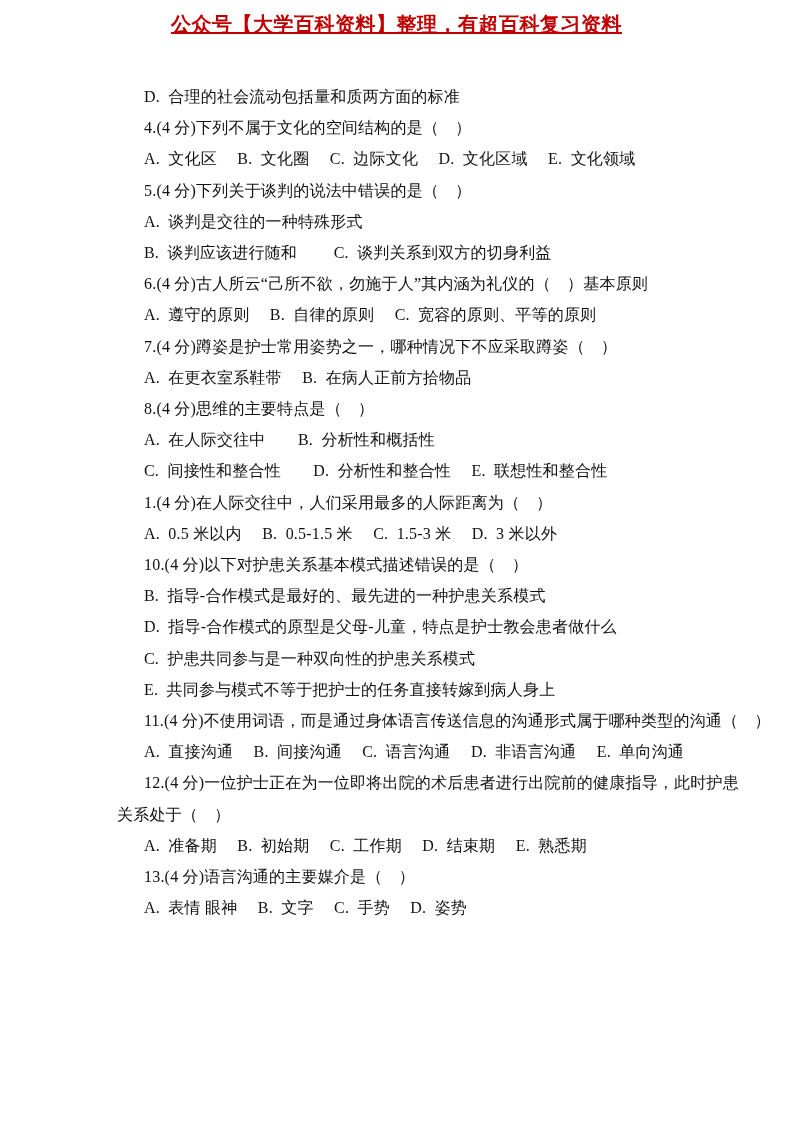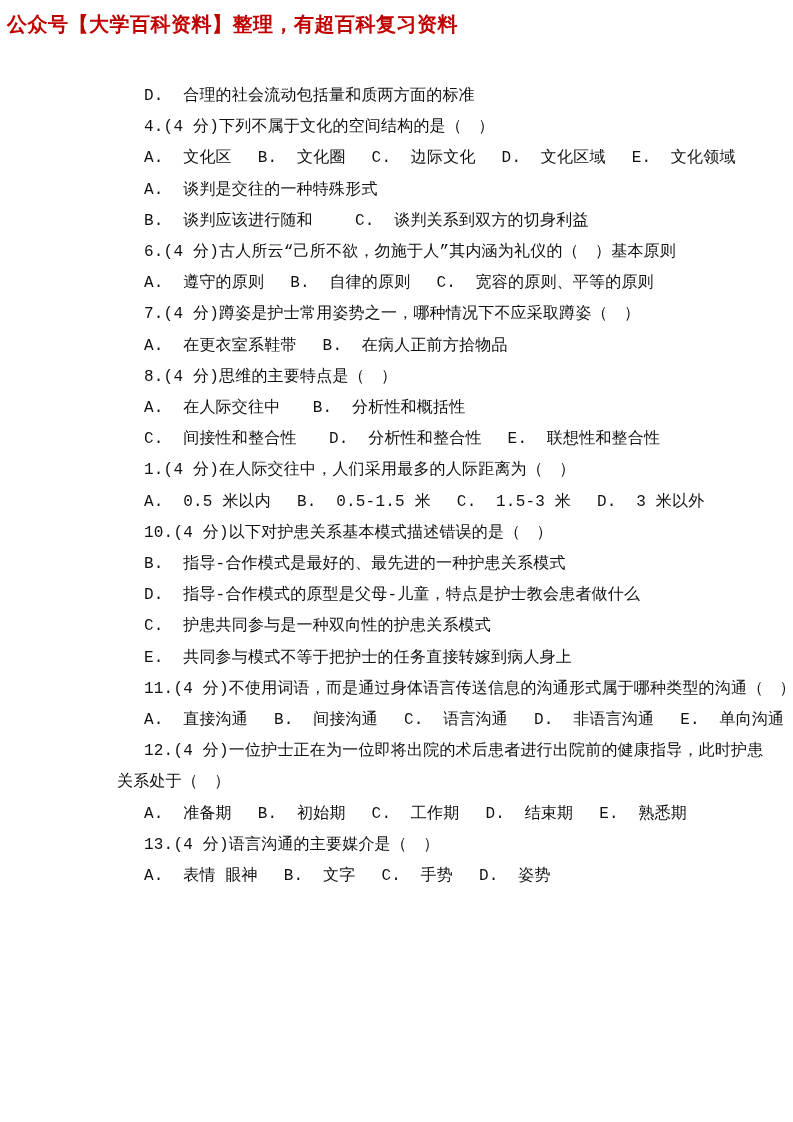--- a/index.html
+++ b/index.html
@@ -11,53 +11,54 @@
     color: #111111;
     position: relative;
     overflow: hidden;
   }
   .page {
     width: 793px;
     height: 1122px;
     background: #ffffff;
   }
   .doc-title {
-    margin: 10px 0 0 7px;
-    text-align: left;
+    margin: 10px 0 0 0;
+    text-align: center;
     font-size: 20px;
     line-height: 28px;
     font-weight: bold;
     letter-spacing: 0.5px;
+    text-decoration: underline;
   }
   .content {
     margin: 43px 100px 0 117px;
   }
   .line {
     margin: 0;
     font-size: 16px;
     line-height: 31.2px;
     white-space: pre;   
     letter-spacing: 0.2px;
-    font-family: Liberation Mono, monospace;
   }
   .ind {
     text-indent: 27px;  
   }
 </style>
 </head>
 <body style="background: rgb(255, 255, 255);">
 
 <div class="page">
 
   <h1 class="doc-title" style="color: rgb(192, 0, 0);">公众号【大学百科资料】整理，有超百科复习资料</h1>
 
   <div class="content">
     <p class="line ind">D.  合理的社会流动包括量和质两方面的标准</p>
     <p class="line ind">4.(4 分)下列不属于文化的空间结构的是（　）</p>
     <p class="line ind">A.  文化区　 B.  文化圈　 C.  边际文化　 D.  文化区域　 E.  文化领域</p>
+    <p class="line ind">5.(4 分)下列关于谈判的说法中错误的是（　）</p>
     <p class="line ind">A.  谈判是交往的一种特殊形式</p>
     <p class="line ind">B.  谈判应该进行随和　　 C.  谈判关系到双方的切身利益</p>
     <p class="line ind">6.(4 分)古人所云“己所不欲，勿施于人”其内涵为礼仪的（　）基本原则</p>
     <p class="line ind">A.  遵守的原则　 B.  自律的原则　 C.  宽容的原则、平等的原则</p>
     <p class="line ind">7.(4 分)蹲姿是护士常用姿势之一，哪种情况下不应采取蹲姿（　）</p>
     <p class="line ind">A.  在更衣室系鞋带　 B.  在病人正前方拾物品</p>
     <p class="line ind">8.(4 分)思维的主要特点是（　）</p>
     <p class="line ind">A.  在人际交往中　　B.  分析性和概括性</p>
     <p class="line ind">C.  间接性和整合性　　D.  分析性和整合性　 E.  联想性和整合性</p>
     <p class="line ind">1.(4 分)在人际交往中，人们采用最多的人际距离为（　）</p>

